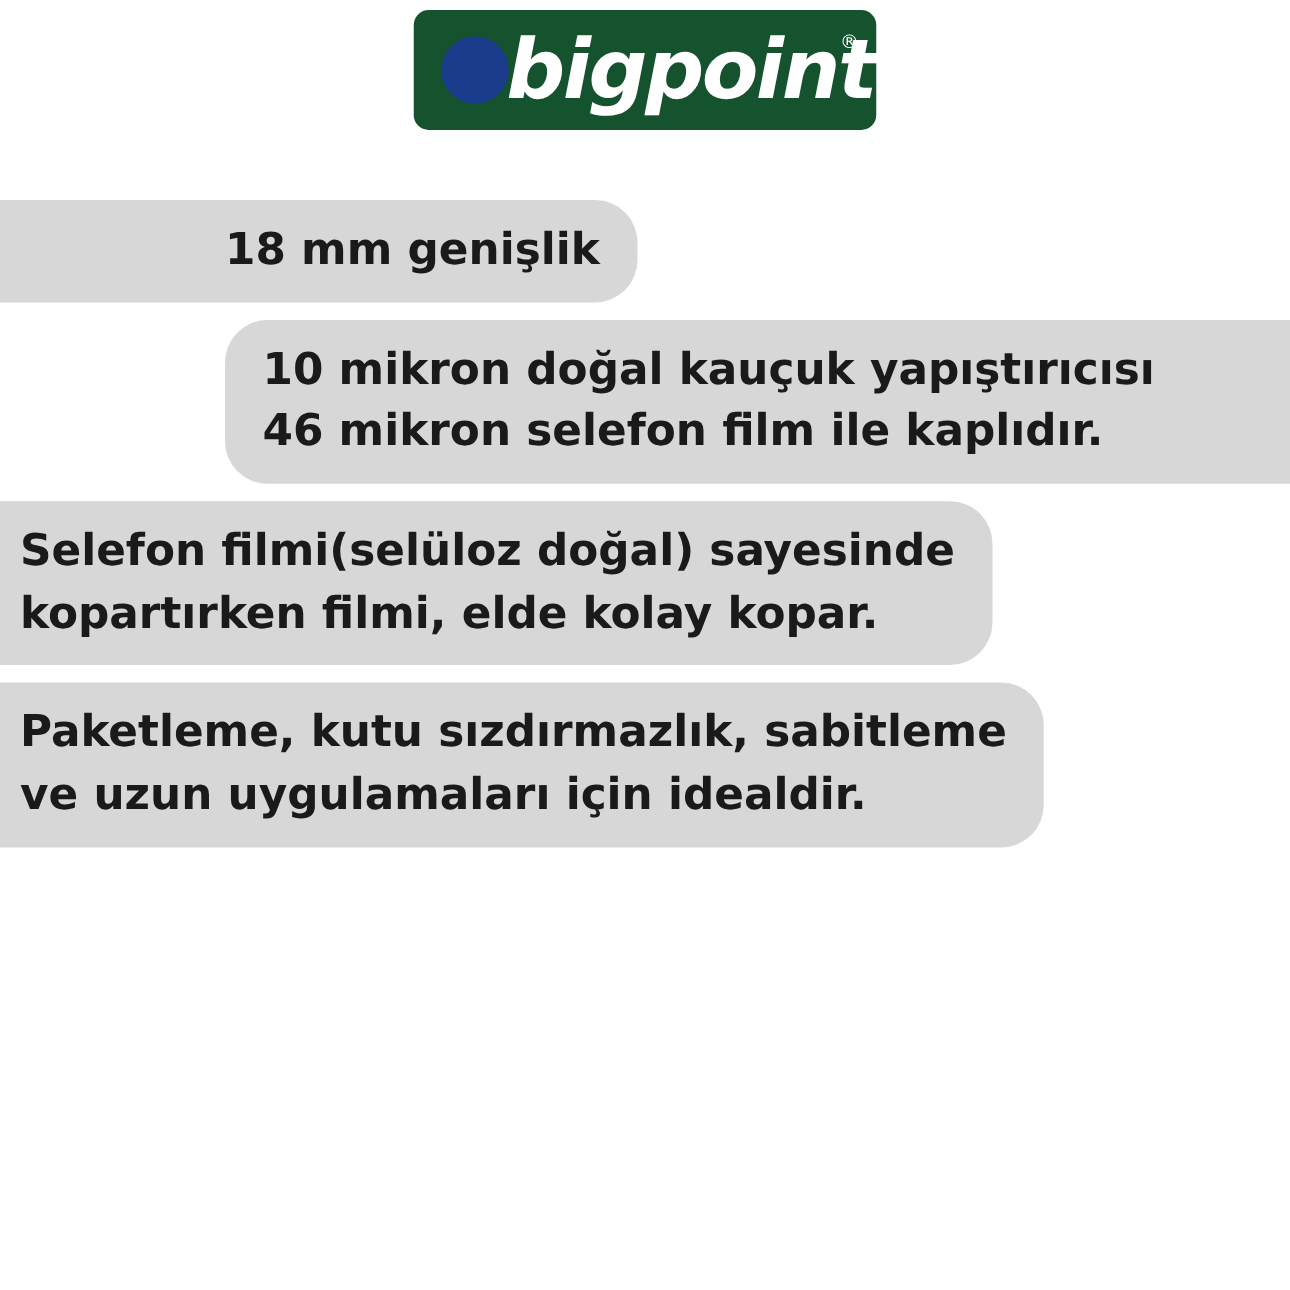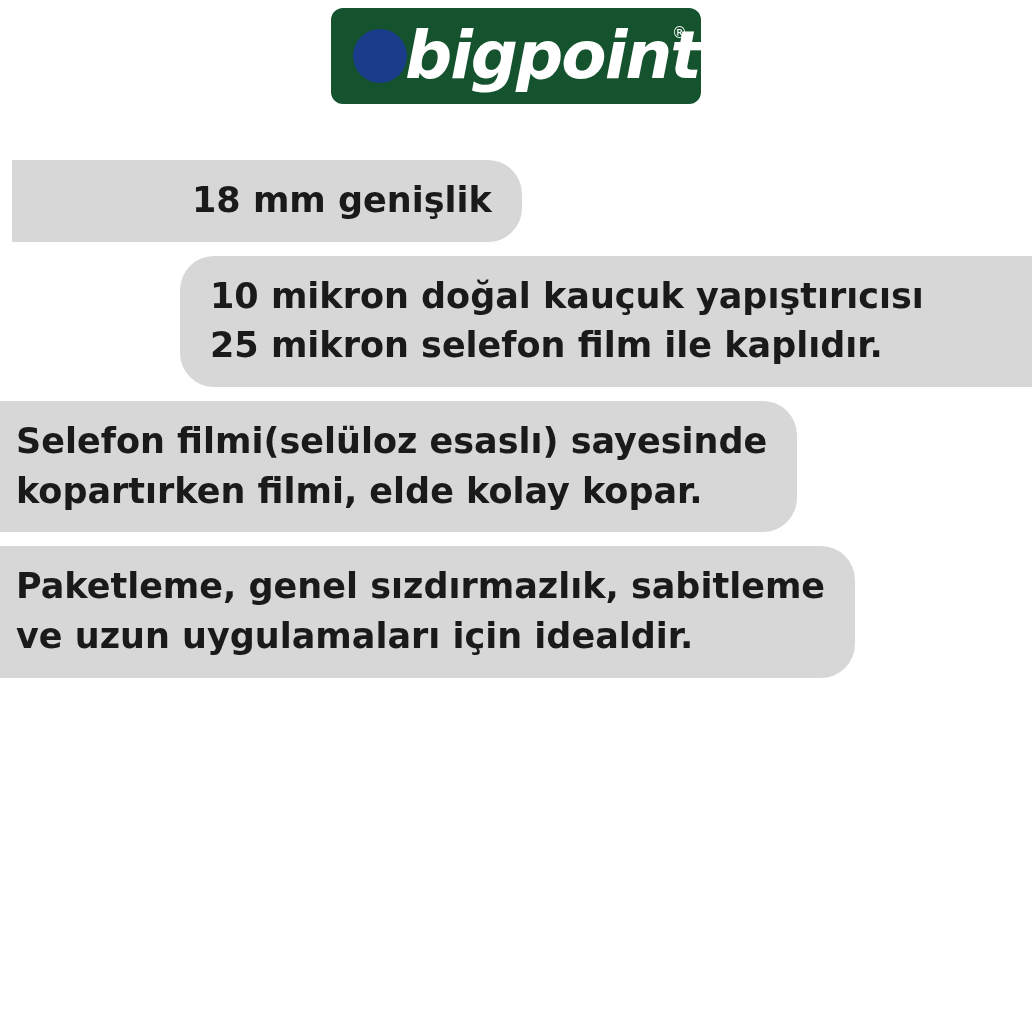--- a/index.html
+++ b/index.html
@@ -92,21 +92,21 @@
     padding: 16px 30px;
     box-sizing: border-box;
     margin-bottom: 14px;
     white-space: nowrap;
     display: table;
   }
   .bubble .line { display: block; }
 
   
   .b0 {
-    margin-left: 12px;
+    margin-left: 0;
     padding-left: 180px;
     padding-right: 30px;
     text-align: left;
     border-top-left-radius: 0;
     border-bottom-left-radius: 0;
   }
   .b1 {
     margin-left: 180px;
     padding-right: 30px;
     text-align: left;
@@ -151,28 +151,28 @@
   </div>
 
   <div class="features">
 
     <div class="bubble b0">
       <span class="line">18 mm genişlik</span>
     </div>
 
     <div class="bubble b1">
       <span class="line">10 mikron doğal kauçuk yapıştırıcısı</span>
-      <span class="line">25 mikron selefon film ile kaplıdır.</span>
+      <span class="line">46 mikron selefon film ile kaplıdır.</span>
     </div>
 
     <div class="bubble b2">
-      <span class="line">Selefon filmi(selüloz esaslı) sayesinde</span>
+      <span class="line">Selefon filmi(selüloz doğal) sayesinde</span>
       <span class="line">kopartırken filmi, elde kolay kopar.</span>
     </div>
 
 
     <div class="bubble b4">
-      <span class="line">Paketleme, genel sızdırmazlık, sabitleme</span>
+      <span class="line">Paketleme, kutu sızdırmazlık, sabitleme</span>
       <span class="line">ve uzun uygulamaları için idealdir.</span>
     </div>
 
   </div>
 </div>
 
 </body></html>

